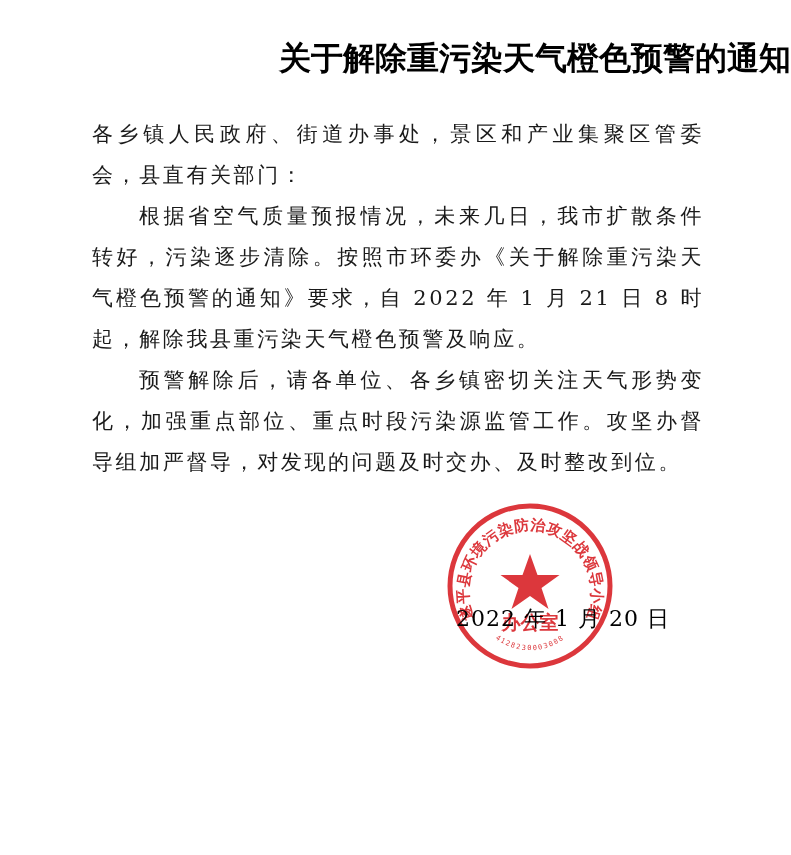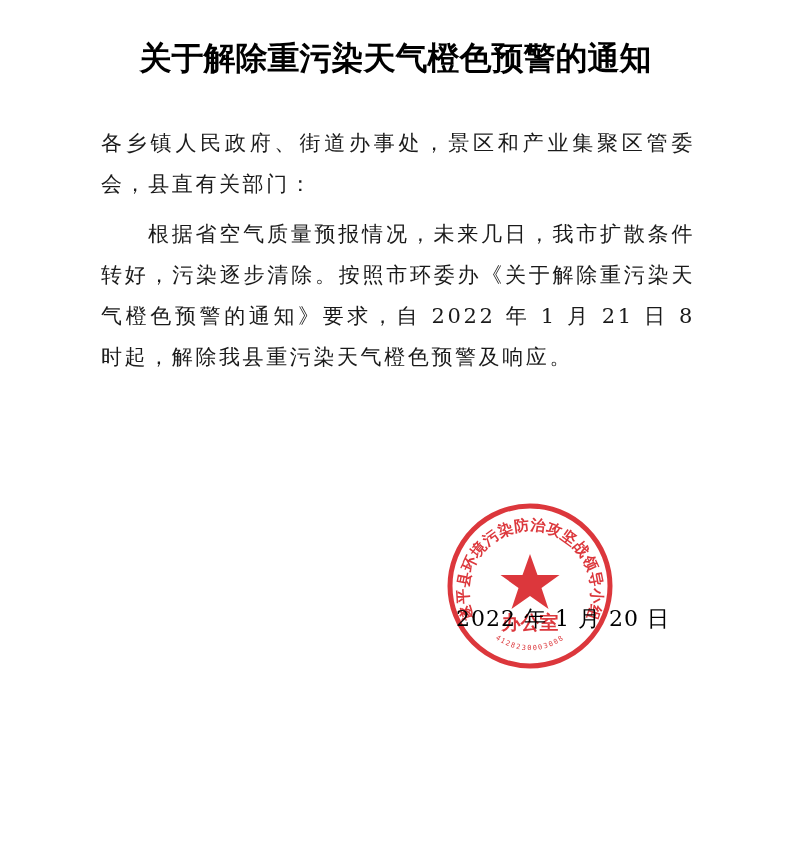--- a/index.html
+++ b/index.html
@@ -13,39 +13,39 @@
     position: relative;
     overflow: hidden;
     font-family: "DejaVu Serif", "Liberation Serif", serif;
     color: #111111;
   }
   .title {
     position: absolute;
     left: 0;
     top: 14px;
     width: 791px;
-    text-align: center;
+    text-align: right;
     font-size: 32px;
     font-weight: bold;
     letter-spacing: 0px;
     line-height: 46px;
     color: #000000;
   }
   .body-text {
     position: absolute;
     left: 92px;
     top: 114px;
     width: 612px;
     font-size: 21px;
     line-height: 41px;
     letter-spacing: 2.6px;
     color: #1a1a1a;
   }
   .body-text p {
-    margin: 9px;
+    margin: 0;
     text-align: justify;
   }
   .body-text p.indent {
     text-indent: 47px;
   }
   .body-text p.salutation {
     text-indent: 0;
   }
   .date {
     position: absolute;
@@ -71,20 +71,21 @@
 </style>
 </head>
 <body>
 
 <div>
   <h1 class="title">关于解除重污染天气橙色预警的通知</h1>
 
   <div class="body-text">
     <p class="salutation">各乡镇人民政府、街道办事处，景区和产业集聚区管委会，县直有关部门：</p>
     <p class="indent">根据省空气质量预报情况，未来几日，我市扩散条件转好，污染逐步清除。按照市环委办《关于解除重污染天气橙色预警的通知》要求，自 2022 年 1 月 21 日 8 时起，解除我县重污染天气橙色预警及响应。</p>
+    <p class="indent">预警解除后，请各单位、各乡镇密切关注天气形势变化，加强重点部位、重点时段污染源监管工作。攻坚办督导组加严督导，对发现的问题及时交办、及时整改到位。</p>
   </div>
 
   <div class="date">2022 年 1 月 20 日</div>
 
   <svg class="seal" viewBox="0 0 168 168" xmlns="http://www.w3.org/2000/svg">
     <defs>
       <path id="sealArc" d="M 26 112 A 62 62 0 1 1 142 112"></path>
       <path id="codeArc" d="M 40 128 A 58 58 0 0 0 128 128"></path>
     </defs>
     <circle cx="84" cy="84" r="80" fill="none" stroke="#d9262b" stroke-width="5"></circle>

